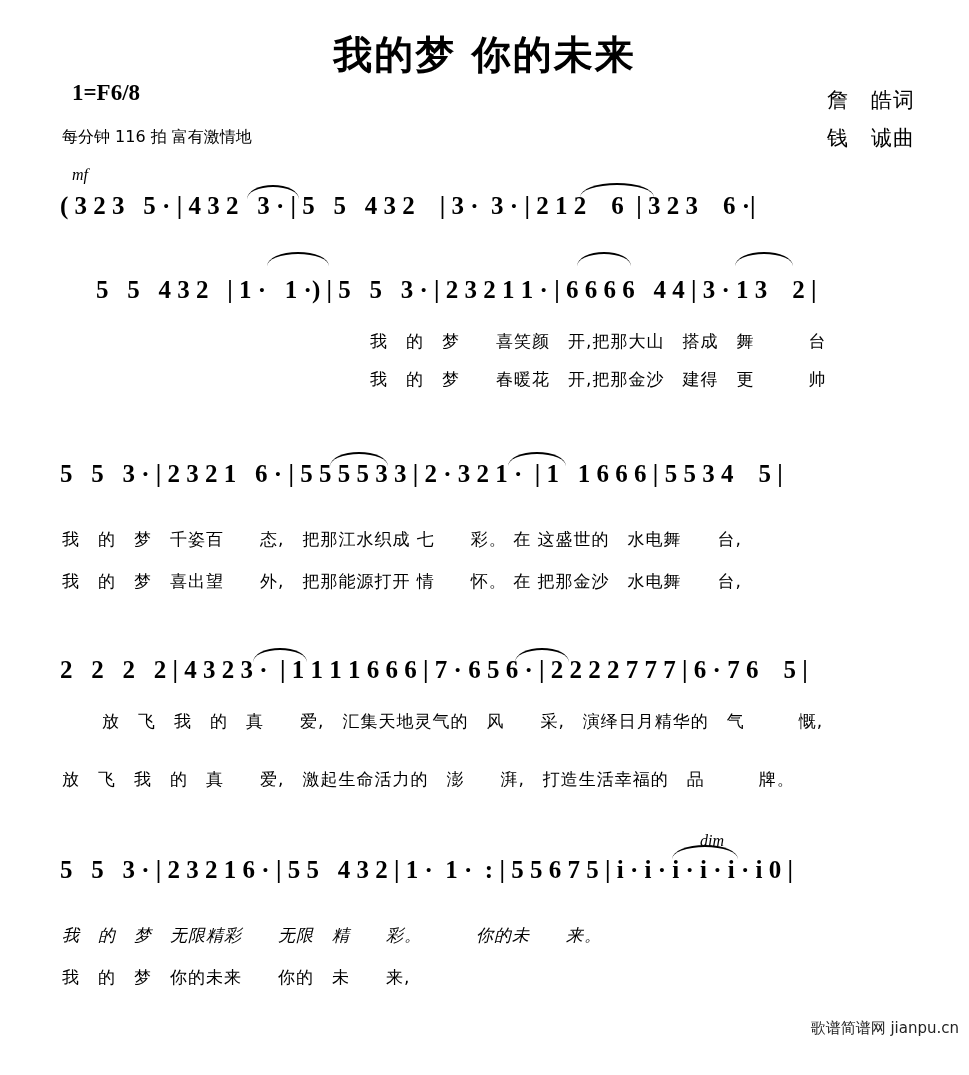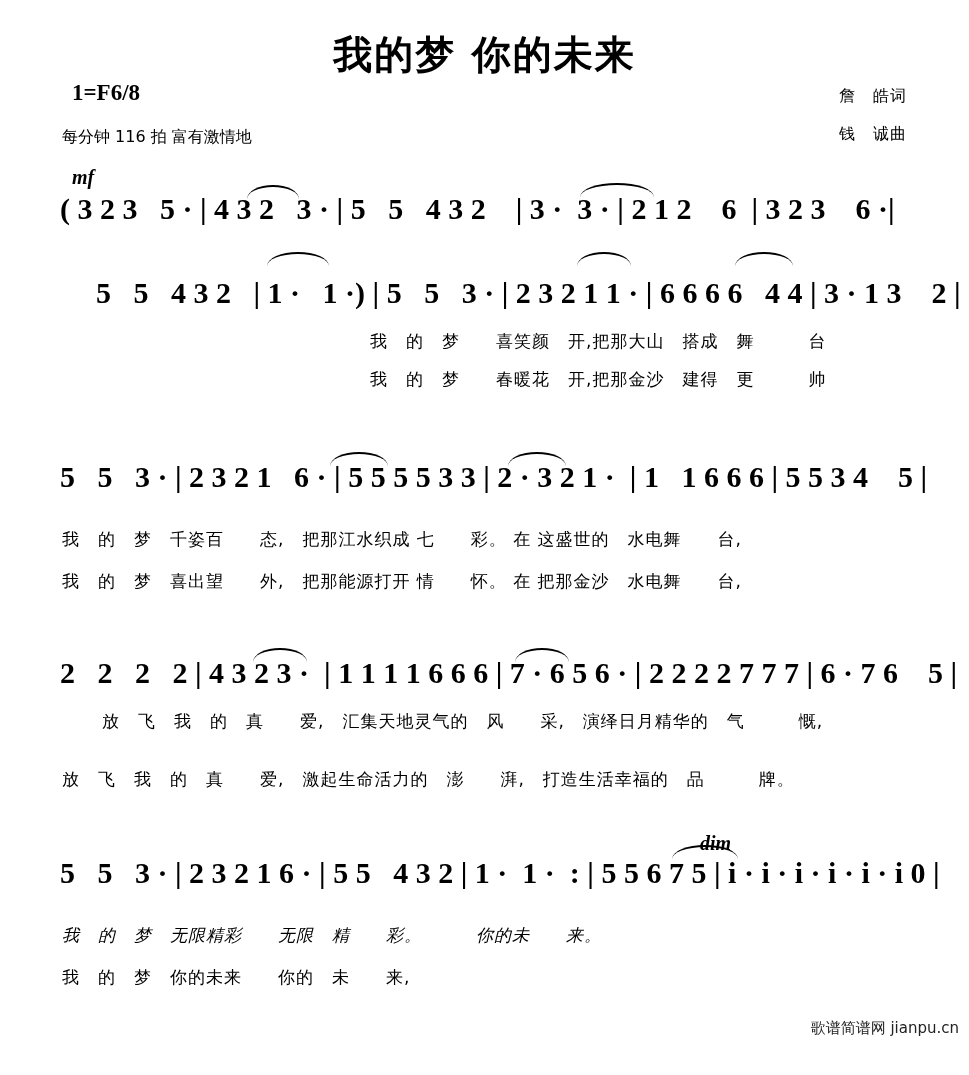--- a/index.html
+++ b/index.html
@@ -27,54 +27,53 @@
     font-family:"Liberation Serif", serif;
     font-weight:bold;
     font-size:23px;
   }
   .tempo{
     position:absolute;left:62px;top:127px;
     font-family:"DejaVu Sans", sans-serif;
     font-size:16px;
   }
   .credit{
-    position:absolute;right:62px;
+    position:absolute;right:54px;
     font-family:"DejaVu Sans", sans-serif;
-    font-size:16px;
+    font-size:21px;
     letter-spacing:1px;
     text-align:right;
   }
   .credit.c1{top:86px;}
   .credit.c2{top:124px;}
 
   
   .notes{
     position:absolute;
     left:60px;
     width:860px;
     font-family:"Liberation Serif", serif;
-    font-size:30px;
+    font-size:25px;
     font-weight:bold;
     white-space:pre;
     letter-spacing:0px;
   }
   .lyric{
     position:absolute;
     left:60px;
     width:880px;
     font-family:"DejaVu Sans", sans-serif;
     font-size:17px;
     white-space:pre;
   }
   .dyn{
     position:absolute;
     font-family:"Liberation Serif", serif;
     font-style:italic;
-    font-size:20px;
-    font-weight:bold;
+    font-size:16px;
   }
   .slur{
     position:absolute;
     border-top:2px solid #000;
     border-radius:50%/14px 14px 0 0;
     height:12px;
   }
   .watermark{
     position:absolute;right:10px;bottom:8px;
     font-family:"DejaVu Sans", sans-serif;

